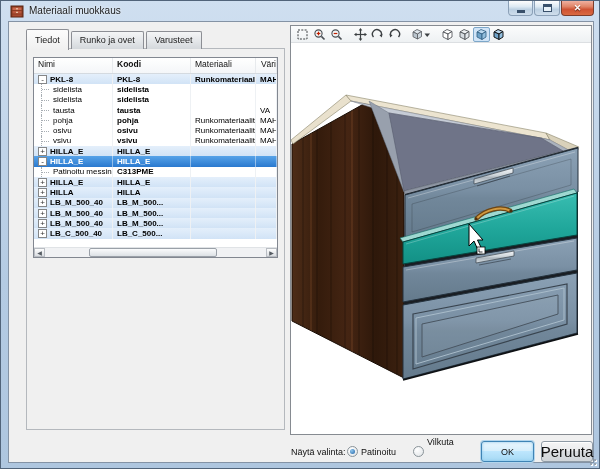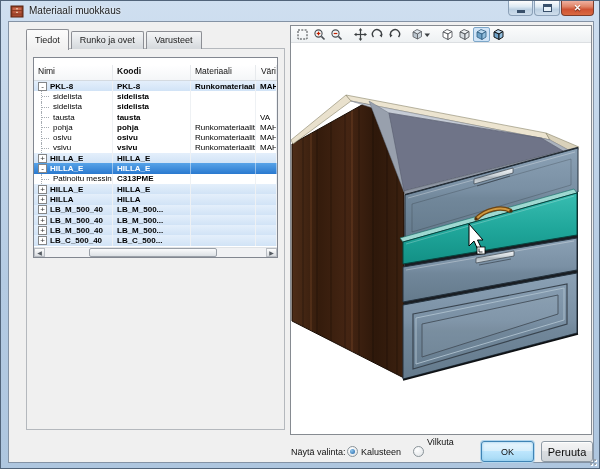--- a/index.html
+++ b/index.html
@@ -40,21 +40,21 @@
          background:linear-gradient(#f4f5f6,#e3e6e9 55%,#d4d8dc); margin-right:2px; }
   .tab.active { margin-top:-2px; height:21px; padding-top:5px;
          background:linear-gradient(#fcfcfc,#f0f0f0); }
   .tab-pane { position:absolute; left:25px; top:47px; width:259px; height:382px;
          background:#f0f0f0; border:1px solid #b4b8bd; z-index:1; }
 
   
   .ptable { position:absolute; left:32px; top:56px; width:245px; height:201px;
         background:#fff; border:1px solid #828790; overflow:hidden; z-index:2; font-size:8px; }
   .thead { display:flex; height:16px; background:linear-gradient(#ffffff,#f4f6f8);
-        border-bottom:1px solid #d4dae0;margin-top:7px; }
+        border-bottom:1px solid #d4dae0; }
   .hcell { font-size:8.5px; color:#111; padding:1px 0 0 4px; border-right:1px solid #e7eaed;
         overflow:hidden; white-space:nowrap; }
   .c1 { width:79px; } .c2 { width:78px;font-weight:bold; } .c3 { width:65px; } .c4 { width:21px; flex:1;text-align:right; }
   .trow { display:flex; height:10.3px; align-items:center; }
   .trow .cell { height:100%; display:flex; align-items:center; padding-left:4px;
         border-right:1px solid #eef1f4; overflow:hidden; white-space:nowrap; }
   .trow.parent { background:linear-gradient(#e4effb,#d1e3f6); font-weight:bold; }
   .trow.selected { background:linear-gradient(#57a3e8,#2a79cf); color:#fff; font-weight:bold; }
   .trow.selected .cell { border-right-color:rgba(255,255,255,.45); }
   .trow.empty { border-bottom:1px solid #f1f3f5; }
@@ -550,24 +550,24 @@
           <path d="M178,181 L178,203 L183,198 L186.5,206 L190,204.3 L186.5,197 L192,197 Z" fill="#fff" stroke="#000" stroke-width="1"></path>
           <rect x="186" y="204" width="8" height="7" fill="#fff" stroke="#000" stroke-width=".8"></rect>
           <path d="M188,205.5 v3.5 h3.5" fill="none" stroke="#000" stroke-width=".8"></path>
         </g>
       </svg>
     </div>
   </div>
 
   <span class="static-text" style="left:290px; top:446px;">Näytä valinta:</span>
   <span class="radio on" style="left:346px; top:445px;"></span>
-  <span class="rlabel" style="left:360px; top:446px;">Kalusteen</span>
+  <span class="rlabel" style="left:360px; top:446px;">Patinoitu</span>
   <span class="radio" style="left:412px; top:445px;"></span>
   <span class="rlabel" style="left:426px; top:436px;">Vilkuta</span>
   <div class="btn focused" style="left:480px; top:440px; width:53px; height:21px; font-size:9px;">OK</div>
-  <div class="btn" style="left:540px; top:440px; width:52px; height:21px; font-size:11px;">Peruuta</div>
+  <div class="btn" style="left:540px; top:440px; width:52px; height:21px; font-size:15px;">Peruuta</div>
 
   <span class="grip">
     <i style="right:0;bottom:0;"></i>
       <i style="right:4px;bottom:0;"></i>
       <i style="right:0;bottom:4px;"></i>
   </span>
 </div>
 
 </body></html>

